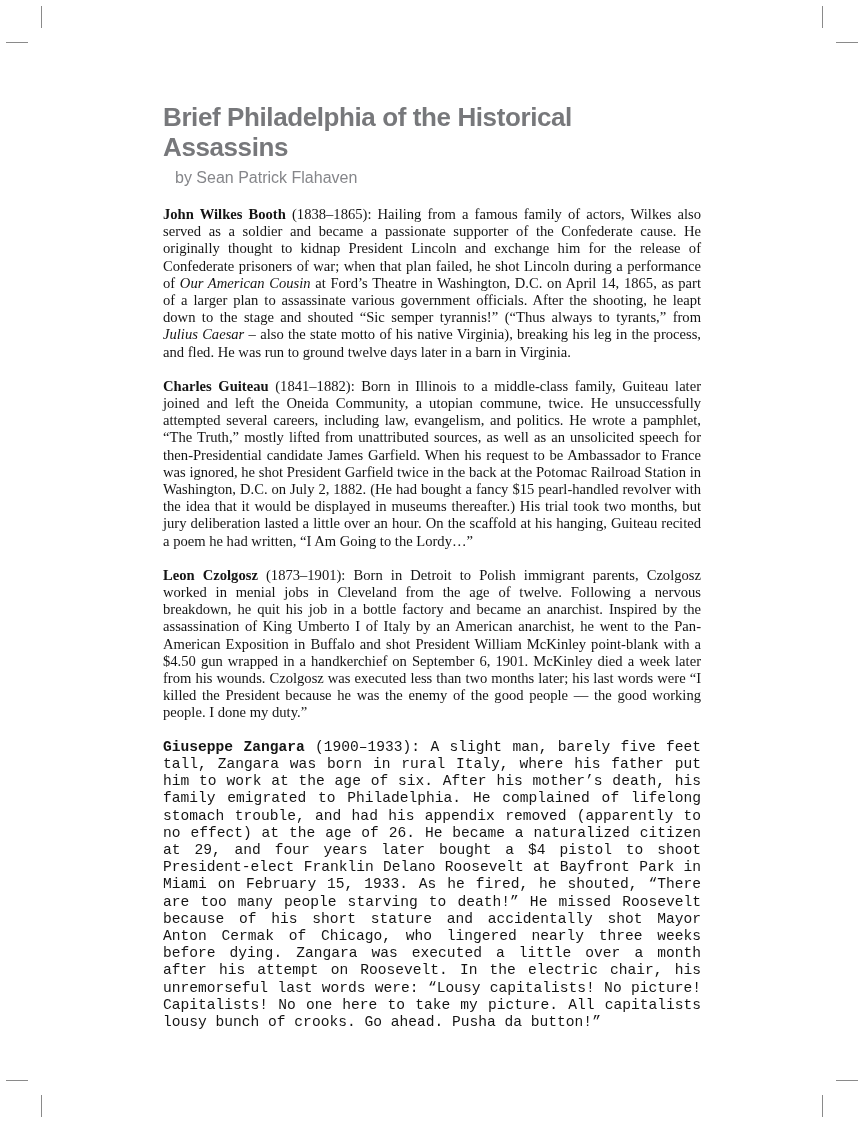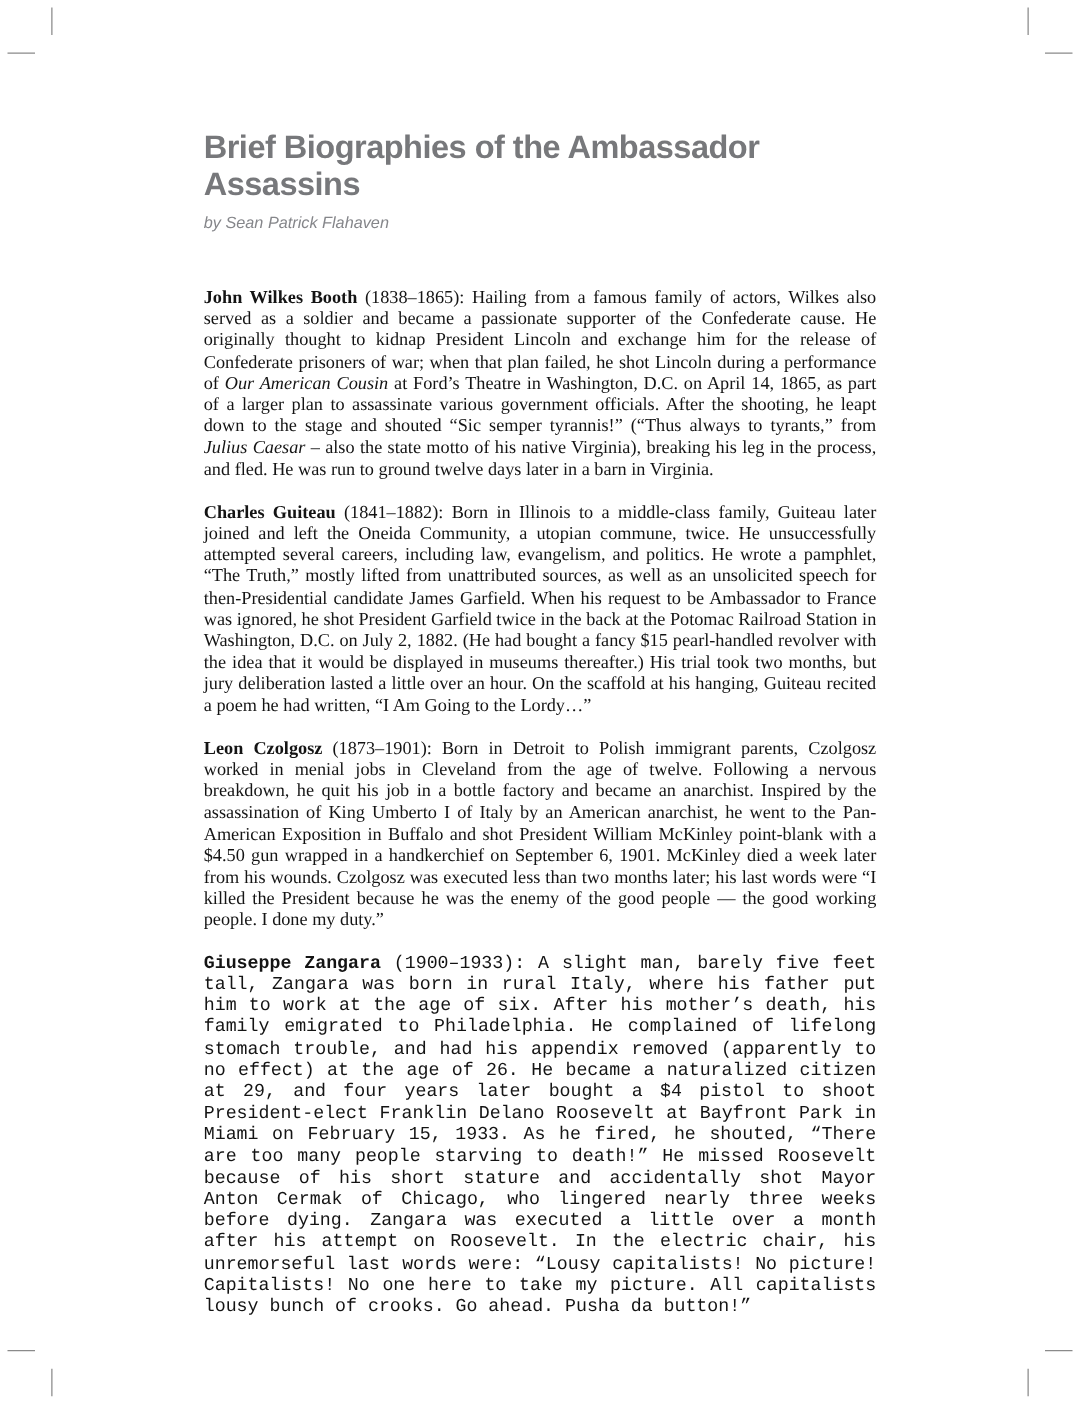--- a/index.html
+++ b/index.html
@@ -31,29 +31,28 @@
   h1.title {
     margin: 0;
     font-family: "Liberation Sans", "DejaVu Sans", sans-serif;
     font-weight: 700;
     font-size: 26px;
     line-height: 30px;
     letter-spacing: -0.4px;
     color: var(--title, #77787b);
   }
   .byline {
-    margin: 5px 0 0 0;
+    margin: 5px 0 0 12px;
     font-family: "Liberation Sans", "DejaVu Sans", sans-serif;
-    font-style: italic;
-    font-size: 13px;
+    font-size: 16px;
     line-height: 21px;
     color: var(--byline, #85868a);
   }
   .bios {
-    margin-top: 42px;
+    margin-top: 18px;
     font-family: "Liberation Serif", "DejaVu Serif", serif;
     font-size: 14.6px;
     line-height: 17.2px;
     color: var(--body, #141414);
     text-align: justify;
   }
   p.bio {
     margin: 0 0 17px 0;
   }
   p.bio:last-child { margin-bottom: 0; font-family: Liberation Mono, monospace; }
@@ -71,21 +70,21 @@
   <div class="crop v" style="left:822px; top:6px"></div>
   <div class="crop h" style="left:836px; top:42px"></div>
 
   <div class="crop v" style="left:41px; top:1095px"></div>
   <div class="crop h" style="left:6px; top:1080px"></div>
 
   <div class="crop v" style="left:822px; top:1095px"></div>
   <div class="crop h" style="left:836px; top:1080px"></div>
 
   <div class="content">
-    <h1 class="title">Brief Biographies of the Ambassador Assassins</h1>
+    <h1 class="title">Brief Philadelphia of the Historical Assassins</h1>
     <div class="byline">by Sean Patrick Flahaven</div>
     <div class="bios" id="bios">
         <p class="bio"><span class="seg-bold">John Wilkes Booth</span><span> (1838–1865): Hailing from a famous family of actors, Wilkes also served as a soldier and became a passionate supporter of the Confederate cause. He originally thought to kidnap President Lincoln and exchange him for the release of Confederate prisoners of war; when that plan failed, he shot Lincoln during a performance of </span><span class="seg-italic">Our American Cousin</span><span> at Ford’s Theatre in Washington, D.C. on April 14, 1865, as part of a larger plan to assassinate various government officials. After the shooting, he leapt down to the stage and shouted “Sic semper tyrannis!” (“Thus always to tyrants,” from </span><span class="seg-italic">Julius Caesar</span><span> – also the state motto of his native Virginia), breaking his leg in the process, and fled. He was run to ground twelve days later in a barn in Virginia.</span></p>
         <p class="bio"><span class="seg-bold">Charles Guiteau</span><span> (1841–1882): Born in Illinois to a middle-class family, Guiteau later joined and left the Oneida Community, a utopian commune, twice. He unsuccessfully attempted several careers, including law, evangelism, and politics. He wrote a pamphlet, “The Truth,” mostly lifted from unattributed sources, as well as an unsolicited speech for then-Presidential candidate James Garfield. When his request to be Ambassador to France was ignored, he shot President Garfield twice in the back at the Potomac Railroad Station in Washington, D.C. on July 2, 1882. (He had bought a fancy $15 pearl-handled revolver with the idea that it would be displayed in museums thereafter.) His trial took two months, but jury deliberation lasted a little over an hour. On the scaffold at his hanging, Guiteau recited a poem he had written, “I Am Going to the Lordy…”</span></p>
         <p class="bio"><span class="seg-bold">Leon Czolgosz</span><span> (1873–1901): Born in Detroit to Polish immigrant parents, Czolgosz worked in menial jobs in Cleveland from the age of twelve. Following a nervous breakdown, he quit his job in a bottle factory and became an anarchist. Inspired by the assassination of King Umberto I of Italy by an American anarchist, he went to the Pan-American Exposition in Buffalo and shot President William McKinley point-blank with a $4.50 gun wrapped in a handkerchief on September 6, 1901. McKinley died a week later from his wounds. Czolgosz was executed less than two months later; his last words were “I killed the President because he was the enemy of the good people — the good working people. I done my duty.”</span></p>
         <p class="bio"><span class="seg-bold">Giuseppe Zangara</span><span> (1900–1933): A slight man, barely five feet tall, Zangara was born in rural Italy, where his father put him to work at the age of six. After his mother’s death, his family emigrated to Philadelphia. He complained of lifelong stomach trouble, and had his appendix removed (apparently to no effect) at the age of 26. He became a naturalized citizen at 29, and four years later bought a $4 pistol to shoot President-elect Franklin Delano Roosevelt at Bayfront Park in Miami on February 15, 1933. As he fired, he shouted, “There are too many people starving to death!” He missed Roosevelt because of his short stature and accidentally shot Mayor Anton Cermak of Chicago, who lingered nearly three weeks before dying. Zangara was executed a little over a month after his attempt on Roosevelt. In the electric chair, his unremorseful last words were: “Lousy capitalists! No picture! Capitalists! No one here to take my picture. All capitalists lousy bunch of crooks. Go ahead. Pusha da button!”</span></p>
       </div>
   </div>
 
 </div>

